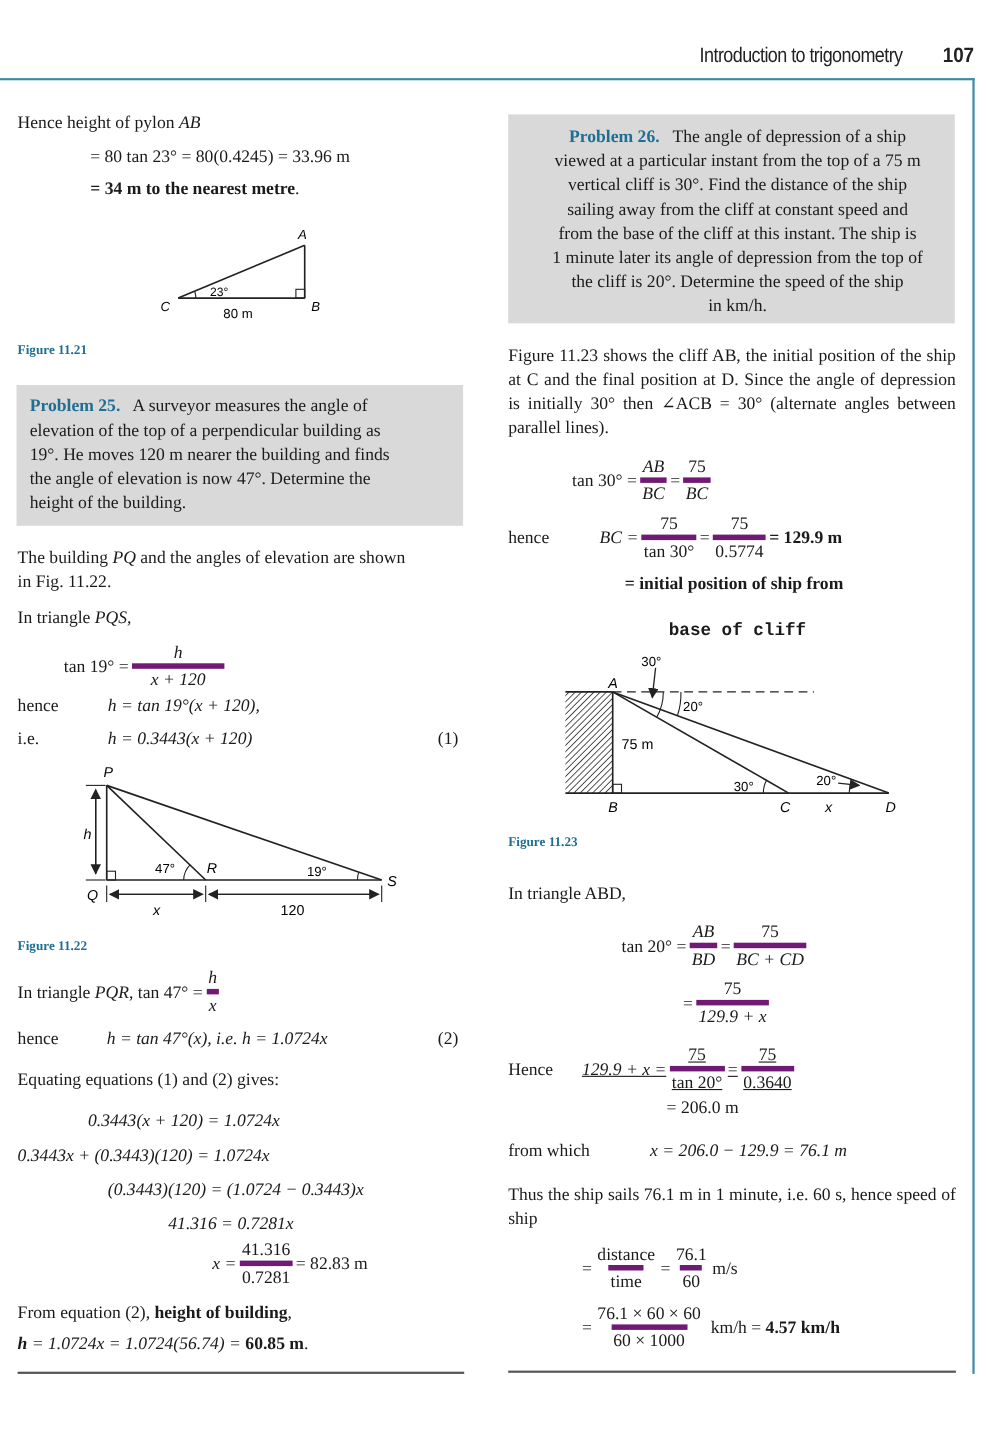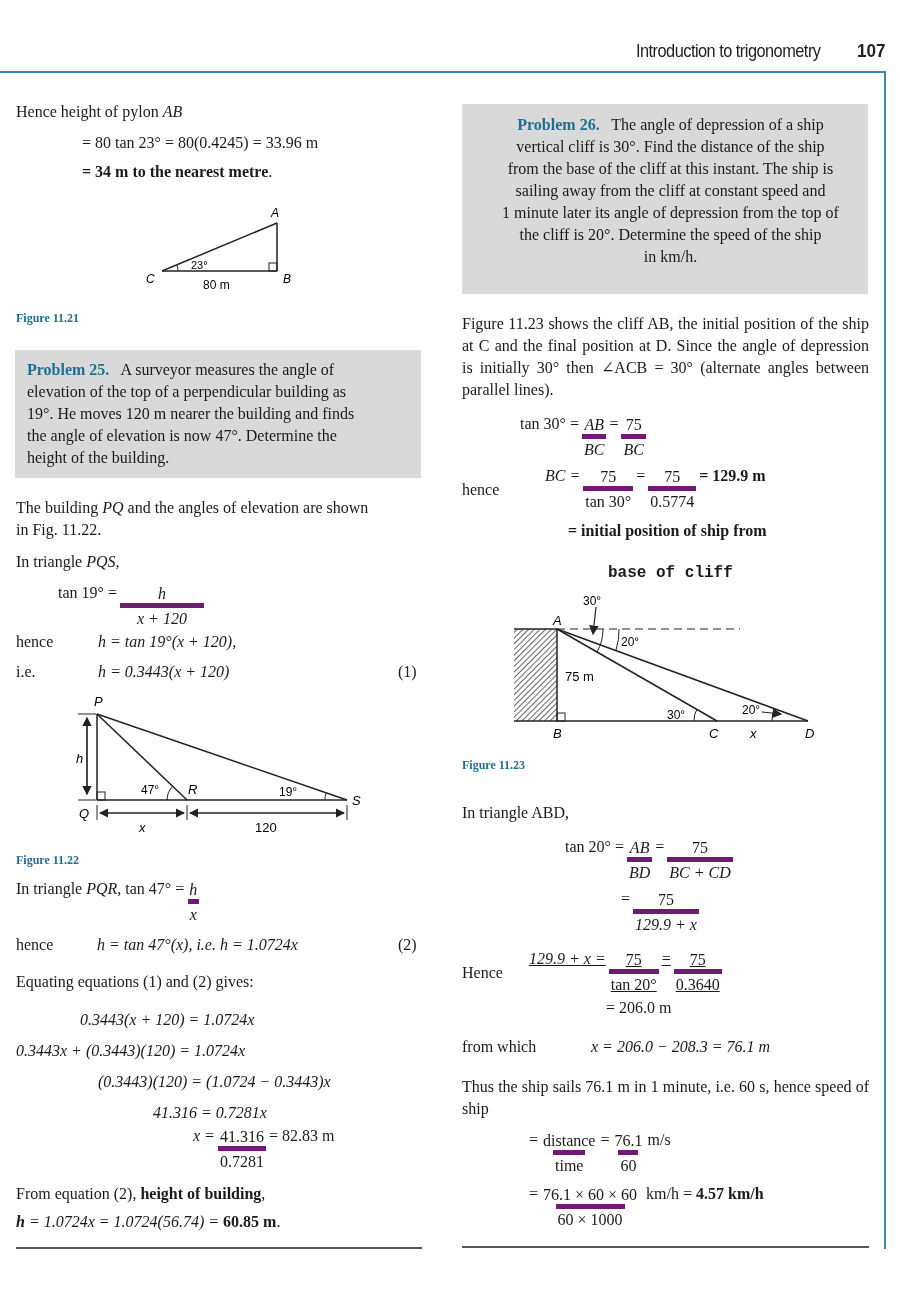--- a/index.html
+++ b/index.html
@@ -14,21 +14,21 @@
   .b{font-weight:bold;}
   .i{font-style:italic;}
   .fig{color:#1e6f93;font-weight:bold;font-size:12px;}
   .probbox{position:absolute;background:#d9d9d9;}
   .prob-lbl{color:#1e6f93;font-weight:bold;}
   .para{position:absolute;line-height:22px;font-size:16px;}
   .justify{text-align:justify;}
   .frac{display:inline-flex;flex-direction:column;align-items:center;vertical-align:middle;margin:0 3px;}
   .frac .num{padding:0 2px;line-height:19px;}
   .frac .den{border-top:5px solid #701a75;padding:0 2px;line-height:21px;}
-  .eq{display:flex;}
+  .eq{display:flex;align-items:center;}
   svg text{font-family:"Liberation Sans","DejaVu Sans",sans-serif;}
 </style>
 </head>
 <body>
 
 <div class="hdr-title">Introduction to trigonometry</div>
 <div class="hdr-page">107</div>
 <div class="frame-top"></div>
 <div class="frame-right"></div>
 
@@ -141,23 +141,24 @@
 </div>
 
 <div class="txt" style="left:16px;top:1184px;"><span>From equation (2), </span><span class="b">height of building</span><span>,</span></div>
 <div class="txt" style="left:16px;top:1212px;"><span class="b i">h</span><span class="i"> = 1.0724x = 1.0724(56.74) = </span><span class="b">60.85 m</span><span>.</span></div>
 
 <div class="rule" style="left:16px;top:1247px;width:406px;"></div>
 
 <div class="probbox" style="left:462px;top:104px;width:406px;height:190px;"></div>
 <div class="para" style="left:473px;top:114px;width:395px;text-align:center;">
   <div><span class="prob-lbl">Problem 26.</span>&nbsp;&nbsp; <span>The angle of depression of a ship</span></div>
+  <div>viewed at a particular instant from the top of a 75 m</div>
   <div>vertical cliff is 30°. Find the distance of the ship</div>
+  <div>sailing away from the cliff at constant speed and</div>
   <div>from the base of the cliff at this instant. The ship is</div>
-  <div>sailing away from the cliff at constant speed and</div>
   <div>1 minute later its angle of depression from the top of</div>
   <div>the cliff is 20°. Determine the speed of the ship</div>
   <div>in km/h.</div>
 </div>
 
 <div class="para justify" style="left:462px;top:313px;width:407px;">Figure 11.23 shows the cliff AB, the initial position of the ship at C and the final position at D. Since the angle of depression is initially 30° then ∠ACB = 30° (alternate angles between parallel lines).</div>
 
 <div class="abs eq" style="left:520px;top:415px;">
   <span>tan 30° =</span>
   <span class="frac">
@@ -255,21 +256,21 @@
     </span>
   <span>=</span>
   <span class="frac">
       <span class="num">75</span>
       <span class="den">0.3640</span>
     </span>
 </div>
 <div class="txt" style="left:606px;top:998px;">= 206.0 m</div>
 
 <div class="txt" style="left:462px;top:1037px;">from which</div>
-<div class="txt i" style="left:591px;top:1037px;">x = 206.0 − 208.3 = 76.1 m</div>
+<div class="txt i" style="left:591px;top:1037px;">x = 206.0 − 129.9 = 76.1 m</div>
 
 <div class="para justify" style="left:462px;top:1076px;width:407px;">Thus the ship sails 76.1 m in 1 minute, i.e. 60 s, hence speed of ship</div>
 
 <div class="abs eq" style="left:529px;top:1131px;">
   <span>=</span>
   <span class="frac">
       <span class="num">distance</span>
       <span class="den">time</span>
     </span>
   <span>=</span>

